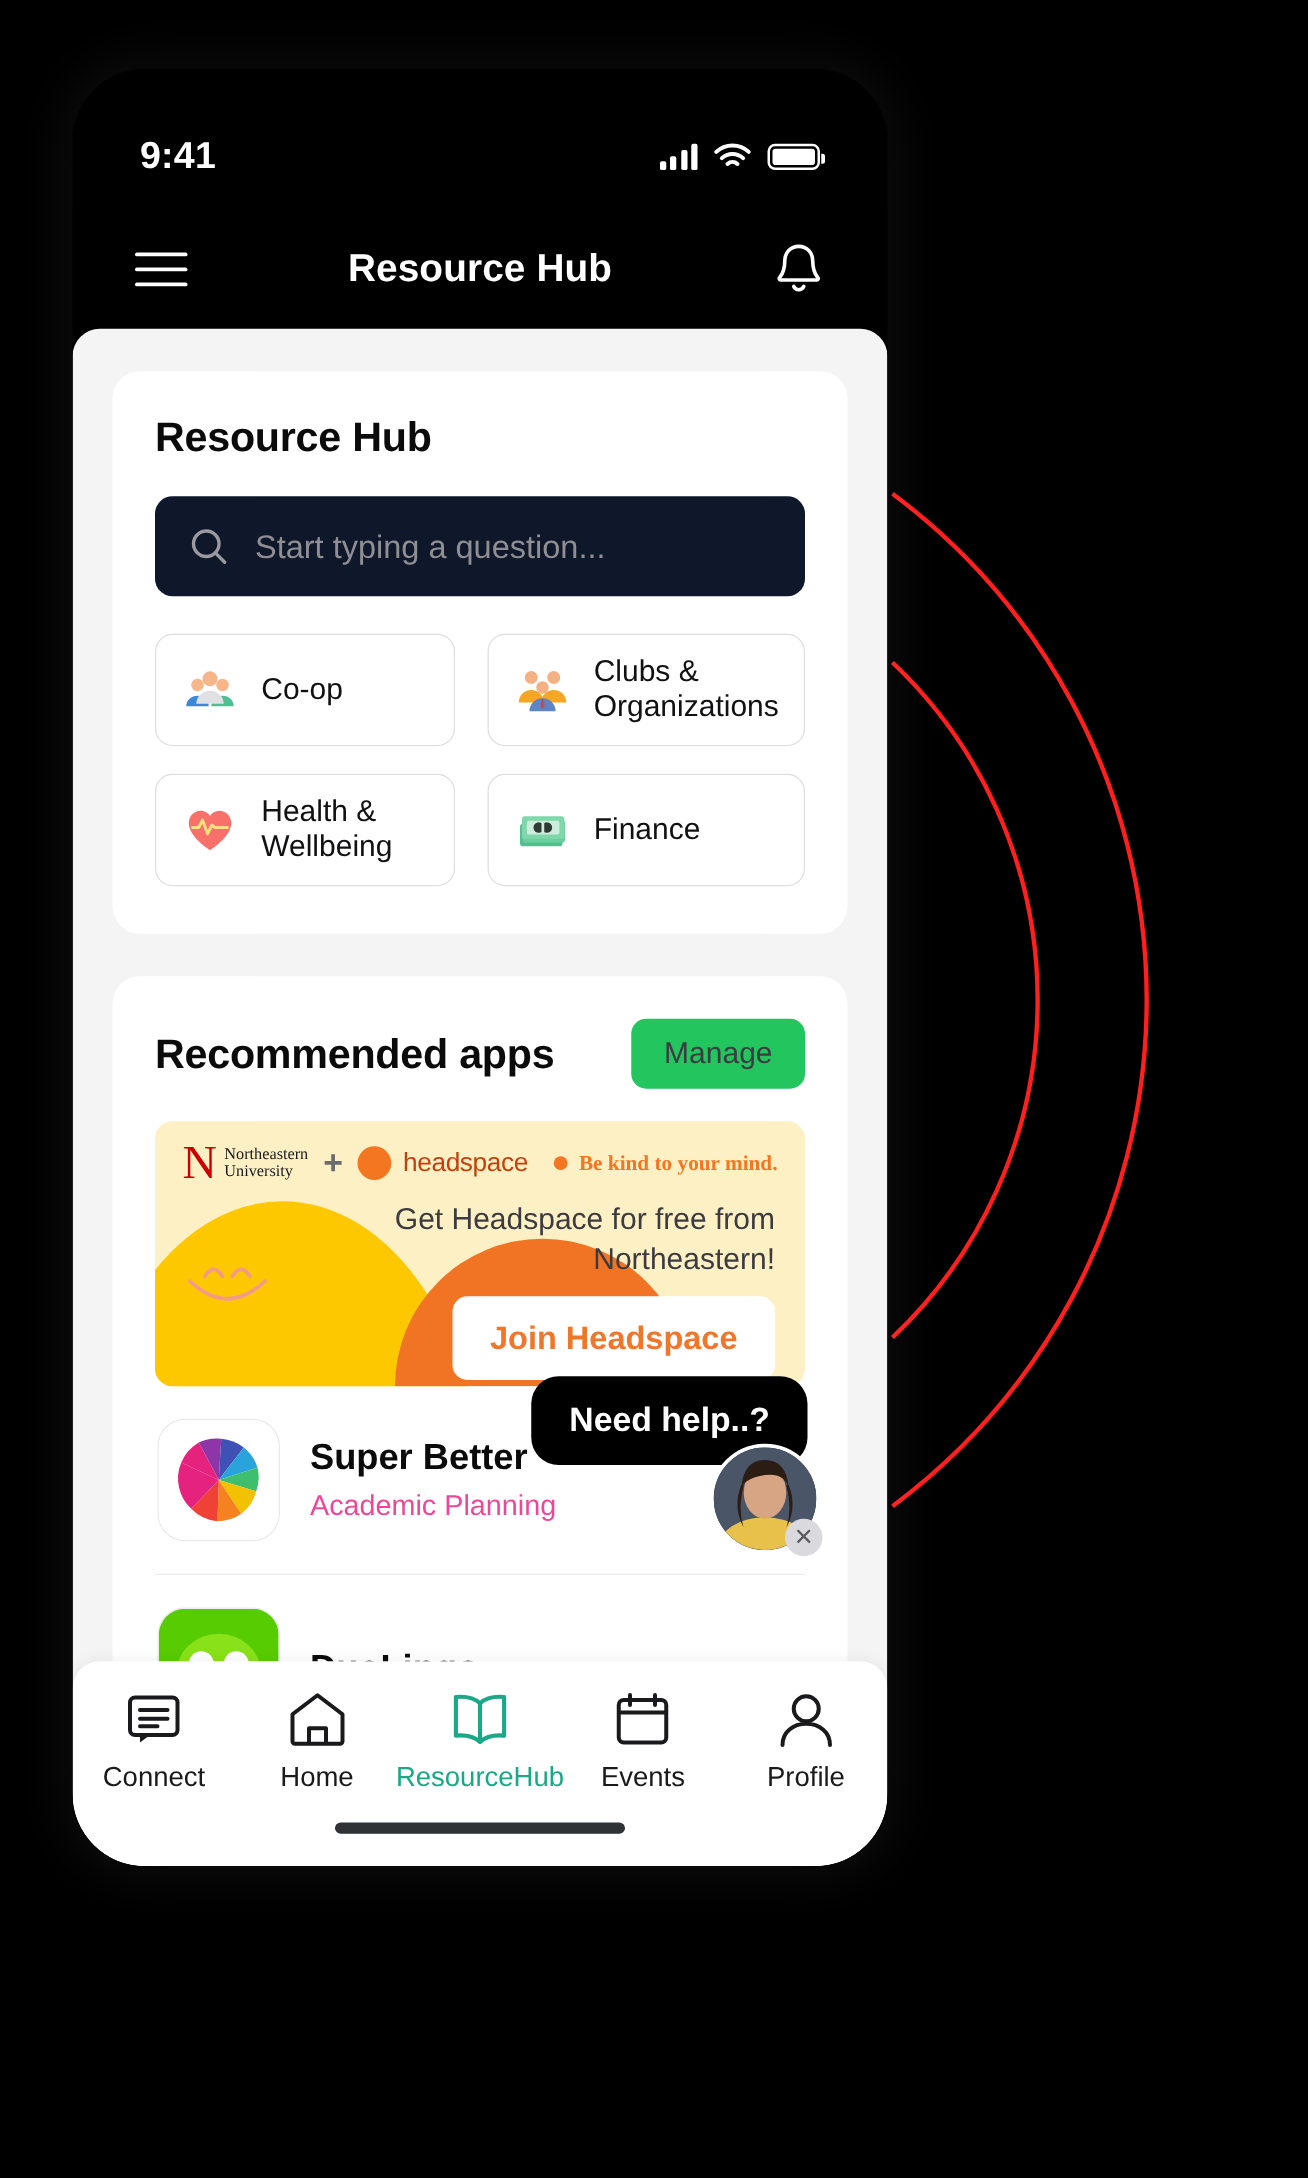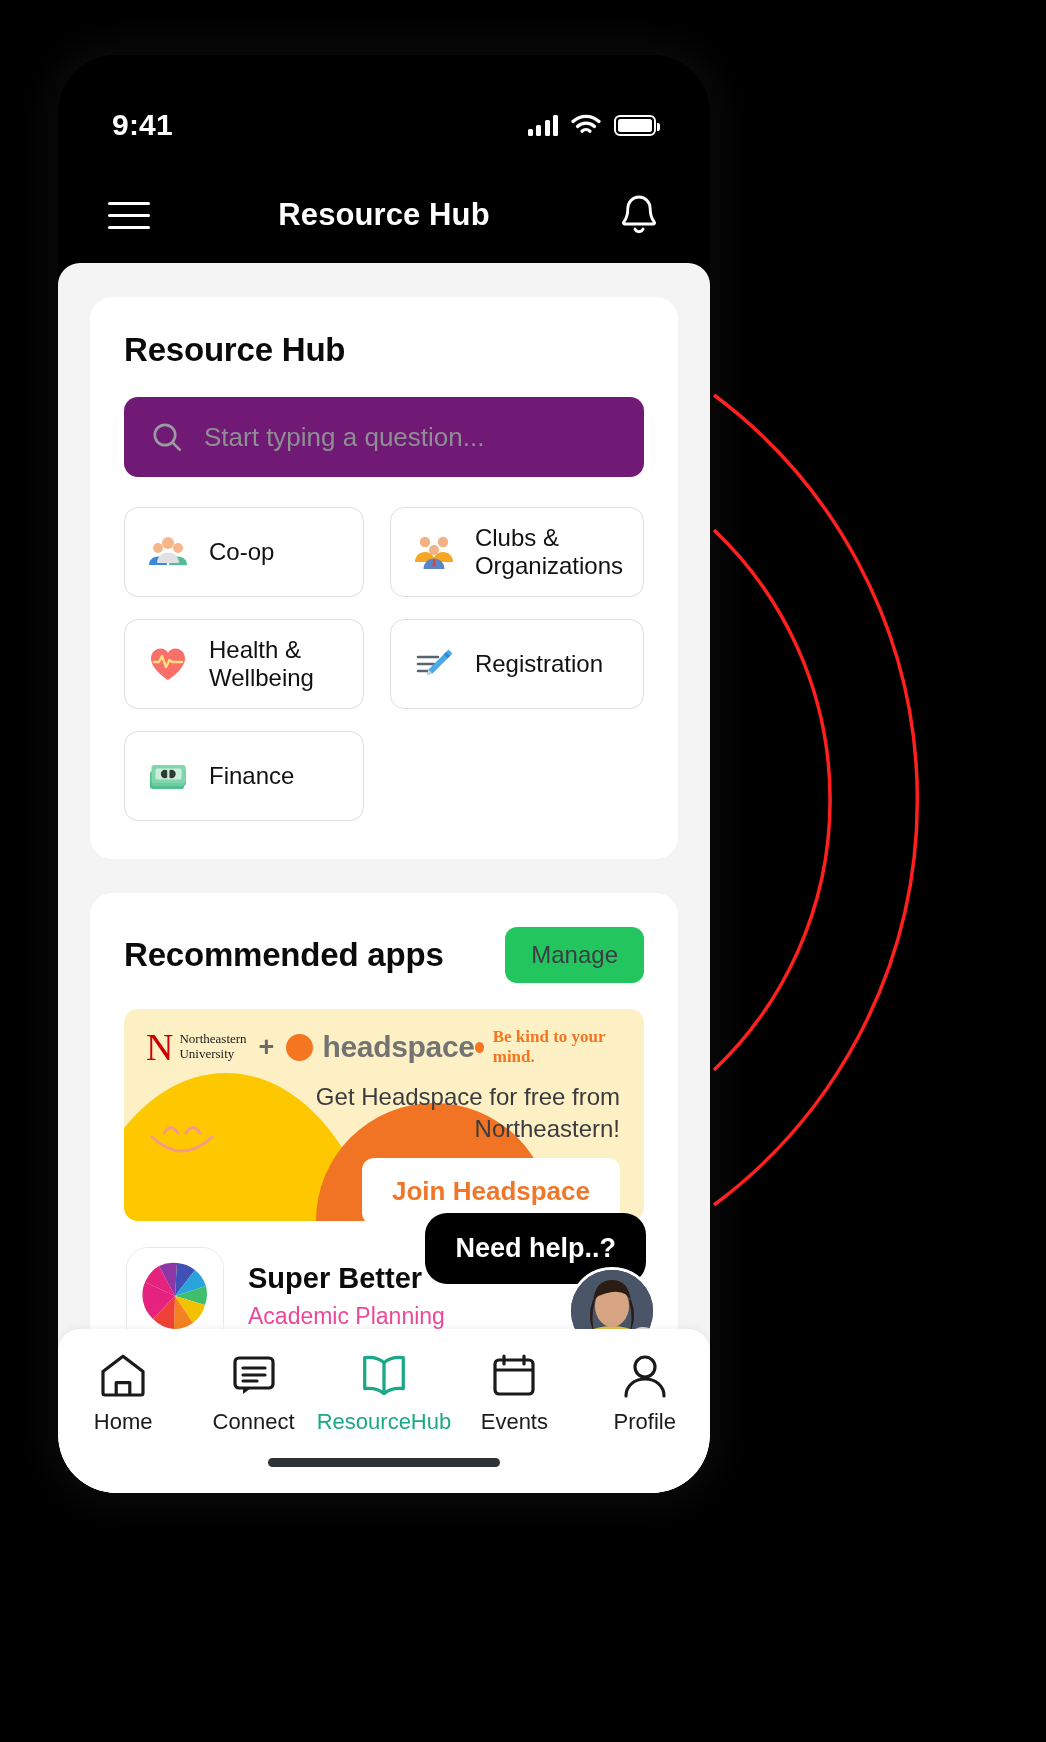--- a/index.html
+++ b/index.html
@@ -82,21 +82,21 @@
     background:#fff; border-radius:22px;
     padding: 34px 34px 38px 34px;
     margin-bottom: 34px;
   }
   .card-title { font-size:33px; font-weight:700; color:#0b0b0c; letter-spacing:-0.2px; }
 
   
   .search {
     margin-top: 28px;
     height: 80px;
-    background:#701a75; border-radius:14px;
+    background:#0f172a; border-radius:14px;
     display:flex; align-items:center; gap:20px;
     padding: 0 26px;
   }
   .search-ph { font-size:26px; color:#8e8e93; }
 
   
   .grid { margin-top: 30px; display:grid; grid-template-columns: 1fr 1fr; gap: 22px 26px; }
   .tile {
     background:#fff; border:1.6px solid #dedee2; border-radius:14px;
     height: 90px; display:flex; align-items:center; gap:18px;
@@ -120,21 +120,21 @@
     position:relative; height: 212px; overflow:hidden;
   }
   .banner-top { position:relative; z-index:3; display:flex; align-items:center; justify-content:space-between; padding: 18px 22px 0 22px; }
   .brand-row { display:flex; align-items:center; gap:12px; }
   .nu-logo { display:flex; align-items:center; gap:6px; }
   .nu-n { font-family:"Liberation Serif", serif; font-size:38px; color:#cc0000; font-weight:400; line-height:0.8; }
   .nu-txt { font-family:"Liberation Serif", serif; font-size:13px; color:#1a1a1a; line-height:1.12; }
   .plus { color:#6b6b70; font-size:27px; font-weight:600; }
   .hs-logo { display:flex; align-items:center; gap:9px; }
   .hs-dot { width:27px; height:27px; border-radius:50%; background:#f47621; }
-  .hs-word { font-size:30px; color:#737373; font-weight:700; letter-spacing:-0.3px; }
+  .hs-word { font-size:21px; color:#c2410c; font-weight:400; letter-spacing:-0.3px; }
   .tagline { display:flex; align-items:center; gap:9px; font-size:17px; color:#f47621; font-weight:700;font-family:Liberation Serif, serif; }
   .tag-dot { width:11px; height:11px; border-radius:50%; background:#f47621; }
   .banner-msg {
     position:relative; z-index:3;
     text-align:right; padding: 14px 24px 0 0;
     font-size:24px; color:#3b3b40; line-height:1.32;
   }
   .join-wrap { position:relative; z-index:3; display:flex; justify-content:flex-end; padding: 14px 24px 0 0; }
   .join-btn {
     background:#fff; border:none; border-radius:12px;
@@ -288,31 +288,20 @@
                 <span class="tile-ico">
                   <svg width="42" height="42" viewBox="0 0 42 42">
                     <path d="M21 37S4 26.5 4 15.5C4 9.7 8.4 5.5 13.6 5.5c3.2 0 6 1.7 7.4 4.2 1.4-2.5 4.2-4.2 7.4-4.2C33.6 5.5 38 9.7 38 15.5 38 26.5 21 37 21 37z" fill="#f9706b"></path>
                     <path d="M7 19h5l3-6 4 11 3.5-7 2.5 2h10" fill="none" stroke="#ffdf7e" stroke-width="2.4" stroke-linecap="round" stroke-linejoin="round"></path>
                   </svg>
                 </span>
                 <span class="tile-lbl">Health &amp; Wellbeing</span>
               </div>
 
 
-              <div class="tile">
-                <span class="tile-ico">
-                  <svg width="42" height="42" viewBox="0 0 42 42">
-                    <path d="M5 14h20M5 21h16M5 28h10" stroke="#5a6470" stroke-width="2.6" stroke-linecap="round"></path>
-                    <path d="M35.5 6.5l4 4-20 20-5.5 1.5 1.5-5.5z" fill="#4ea8e8"></path>
-                    <path d="M33 9l4 4-2.3 2.3-4-4z" fill="#2d8ccc"></path>
-                    <path d="M14 32l1.5-5.5 4 4z" fill="#cbd3dc"></path>
-                  </svg>
-                </span>
-                <span class="tile-lbl">Registration</span>
-              </div>
 
               <div class="tile">
                 <span class="tile-ico">
                   <svg width="42" height="42" viewBox="0 0 42 42">
                     <rect x="3" y="16" width="34" height="18" rx="2.5" fill="#53bf8f"></rect>
                     <rect x="5" y="13" width="34" height="18" rx="2.5" fill="#6dcd9f"></rect>
                     <rect x="4.5" y="10" width="34" height="18" rx="2.5" fill="#7fd7ab"></rect>
                     <rect x="8.5" y="13.5" width="26" height="11" rx="1.6" fill="#cdeddc"></rect>
                     <circle cx="18" cy="19" r="4.2" fill="#2f3a34"></circle>
                     <circle cx="24.5" cy="19" r="4.2" fill="#2f3a34"></circle>
@@ -430,33 +419,33 @@
             </div>
 
           </div>
 
         </div>
 
         <div class="tabbar">
 
           <div class="tab">
             <svg width="52" height="48" viewBox="0 0 26 24" fill="none">
-              <path d="M3 10.2 13 2.6l10 7.6V21a1 1 0 0 1-1 1H4a1 1 0 0 1-1-1z" stroke="#1a1a1c" stroke-width="1.6" stroke-linejoin="round"></path>
-              <path d="M9.6 22v-6.2h6.8V22" stroke="#1a1a1c" stroke-width="1.6" stroke-linejoin="round"></path>
-            </svg>
-            <span class="tab-lbl">Home</span>
-          </div>
-
-          <div class="tab">
-            <svg width="52" height="48" viewBox="0 0 26 24" fill="none">
               <rect x="3.5" y="3.5" width="19" height="15" rx="2" stroke="#1a1a1c" stroke-width="1.6"></rect>
               <path d="M7.5 21.5v-3h4z" fill="#1a1a1c"></path>
               <path d="M7.5 8.5h11M7.5 12h11M7.5 15h7" stroke="#1a1a1c" stroke-width="1.6" stroke-linecap="round"></path>
             </svg>
             <span class="tab-lbl">Connect</span>
+          </div>
+
+          <div class="tab">
+            <svg width="52" height="48" viewBox="0 0 26 24" fill="none">
+              <path d="M3 10.2 13 2.6l10 7.6V21a1 1 0 0 1-1 1H4a1 1 0 0 1-1-1z" stroke="#1a1a1c" stroke-width="1.6" stroke-linejoin="round"></path>
+              <path d="M9.6 22v-6.2h6.8V22" stroke="#1a1a1c" stroke-width="1.6" stroke-linejoin="round"></path>
+            </svg>
+            <span class="tab-lbl">Home</span>
           </div>
 
           <div class="tab active">
             <svg width="54" height="48" viewBox="0 0 28 24" fill="none">
               <path d="M14 5.6C11.6 3.4 8.2 2.6 4 3v16c4.2-.4 7.6.4 10 2.6 2.4-2.2 5.8-3 10-2.6V3c-4.2-.4-7.6.4-10 2.6z" stroke="#1aa886" stroke-width="1.7" stroke-linejoin="round"></path>
               <path d="M14 5.6v16" stroke="#1aa886" stroke-width="1.7"></path>
             </svg>
             <span class="tab-lbl">ResourceHub</span>
           </div>
 

